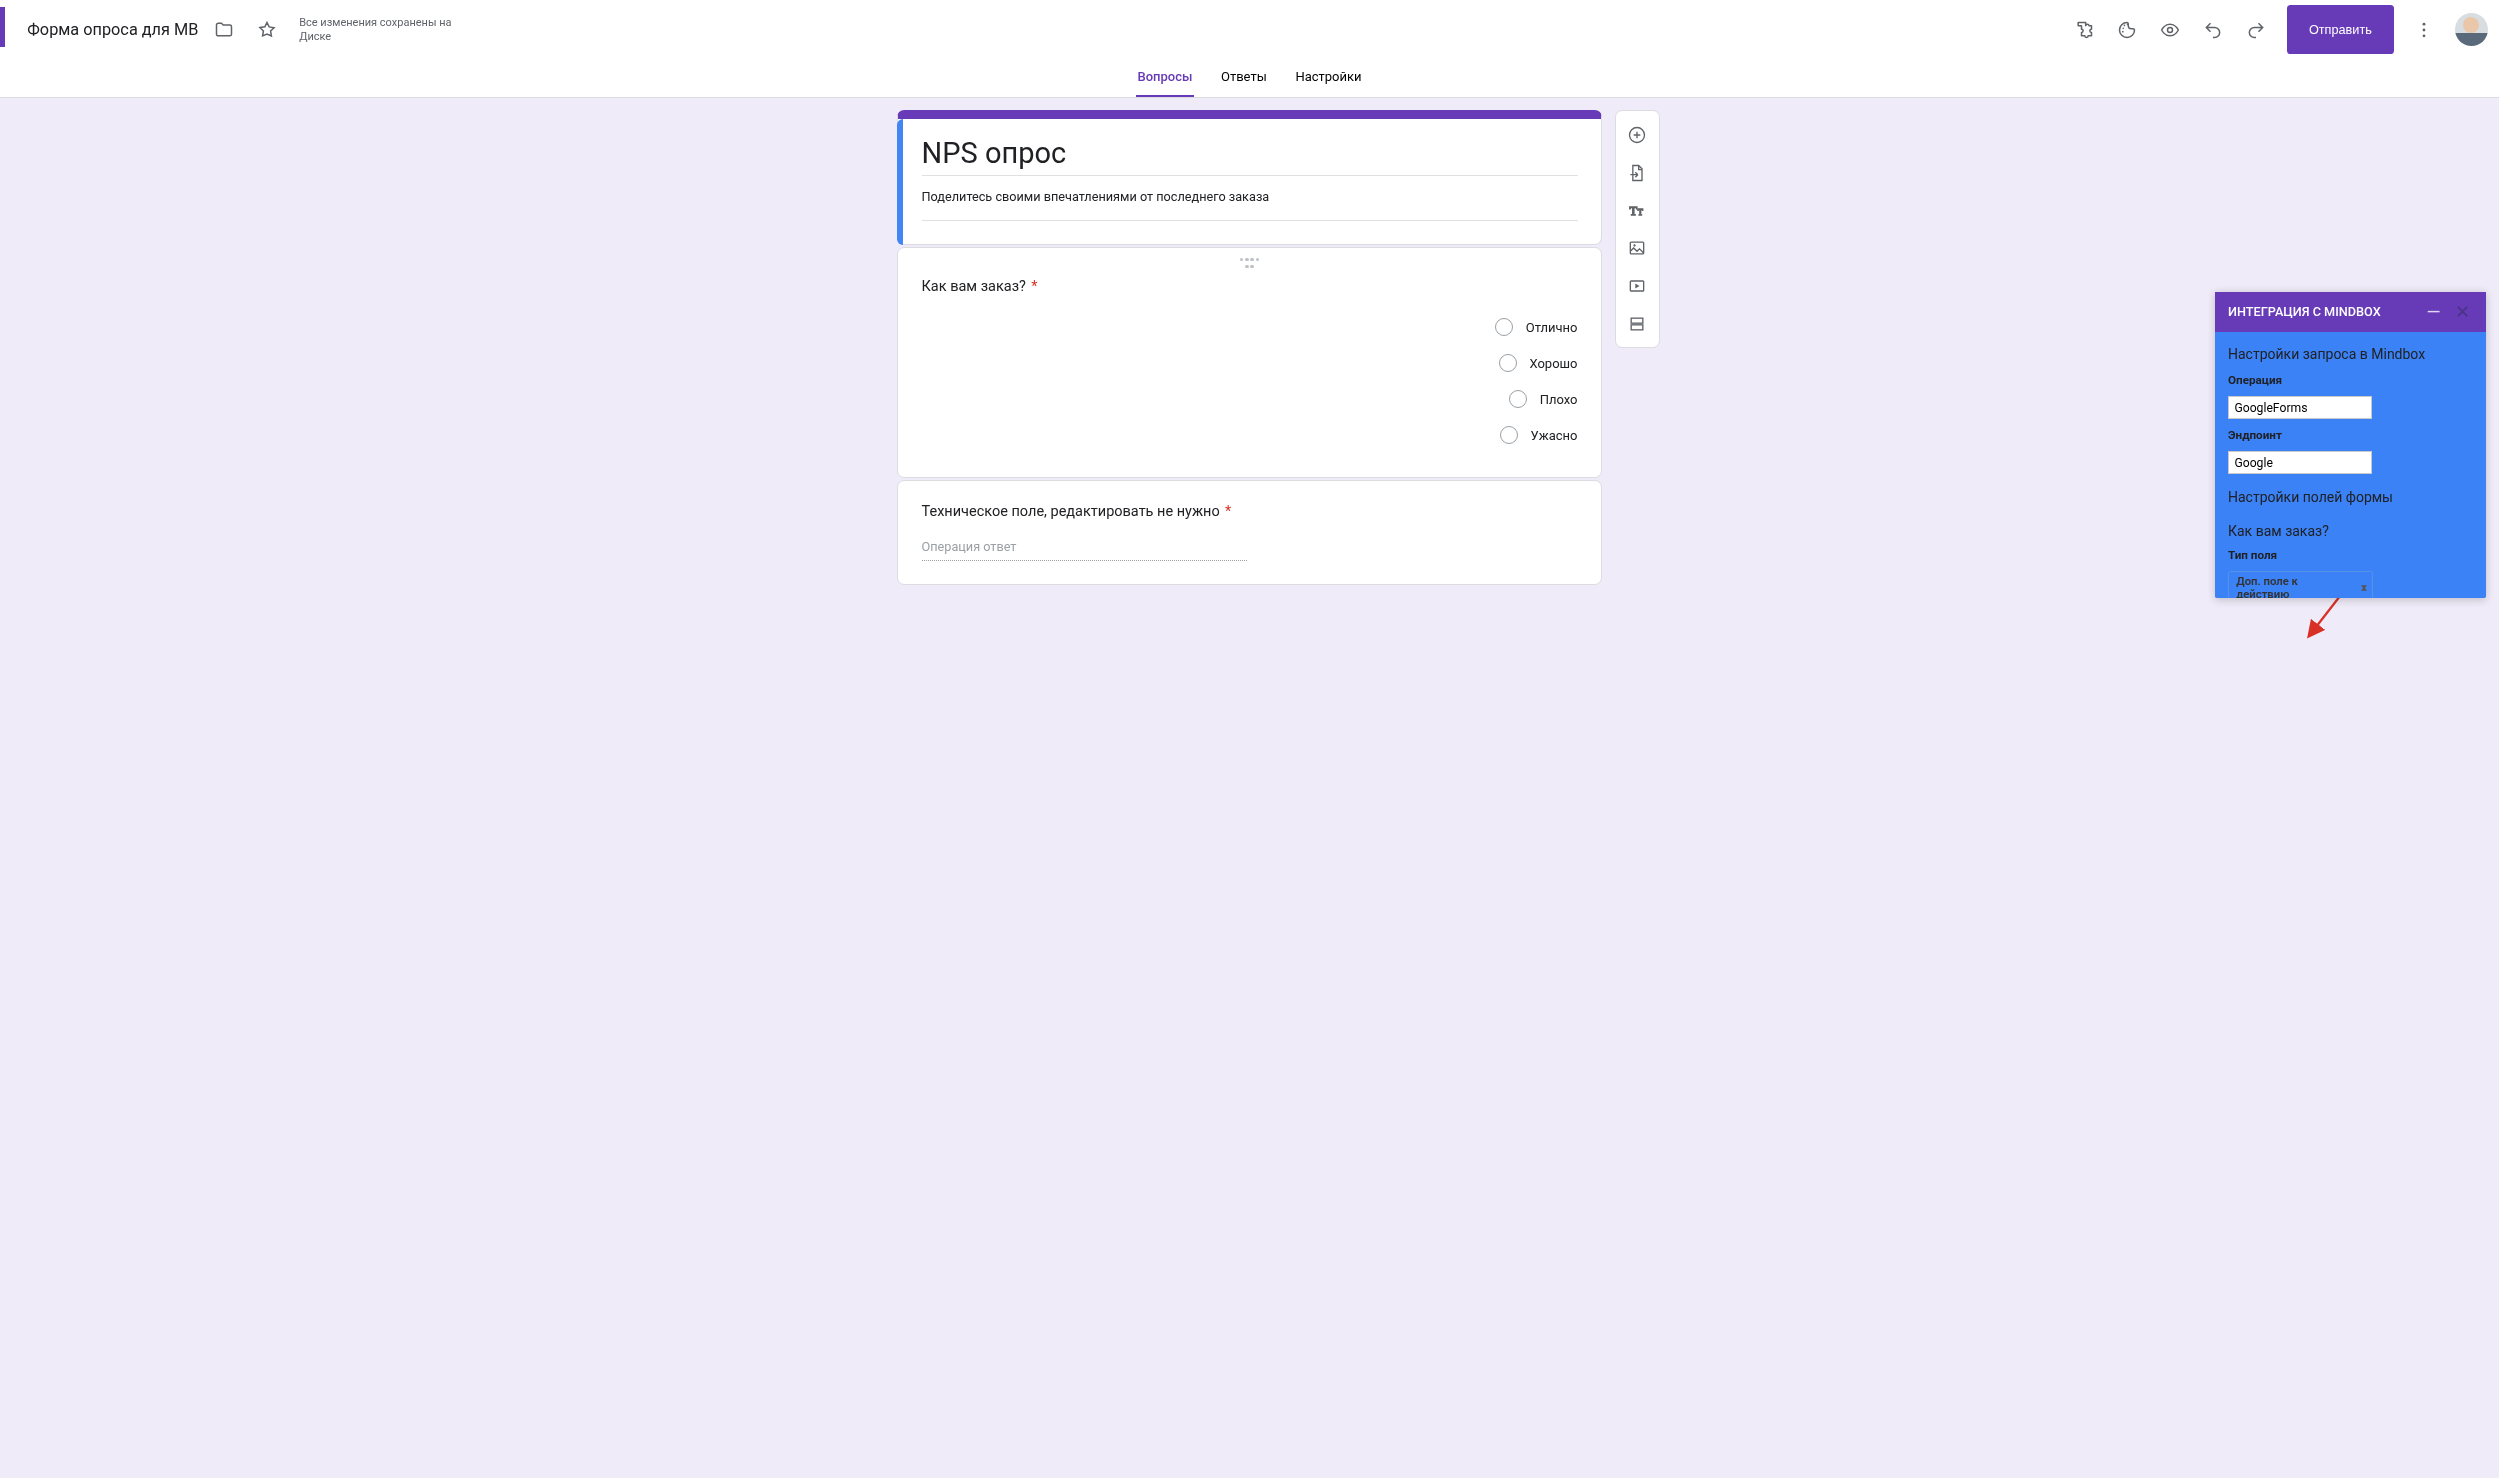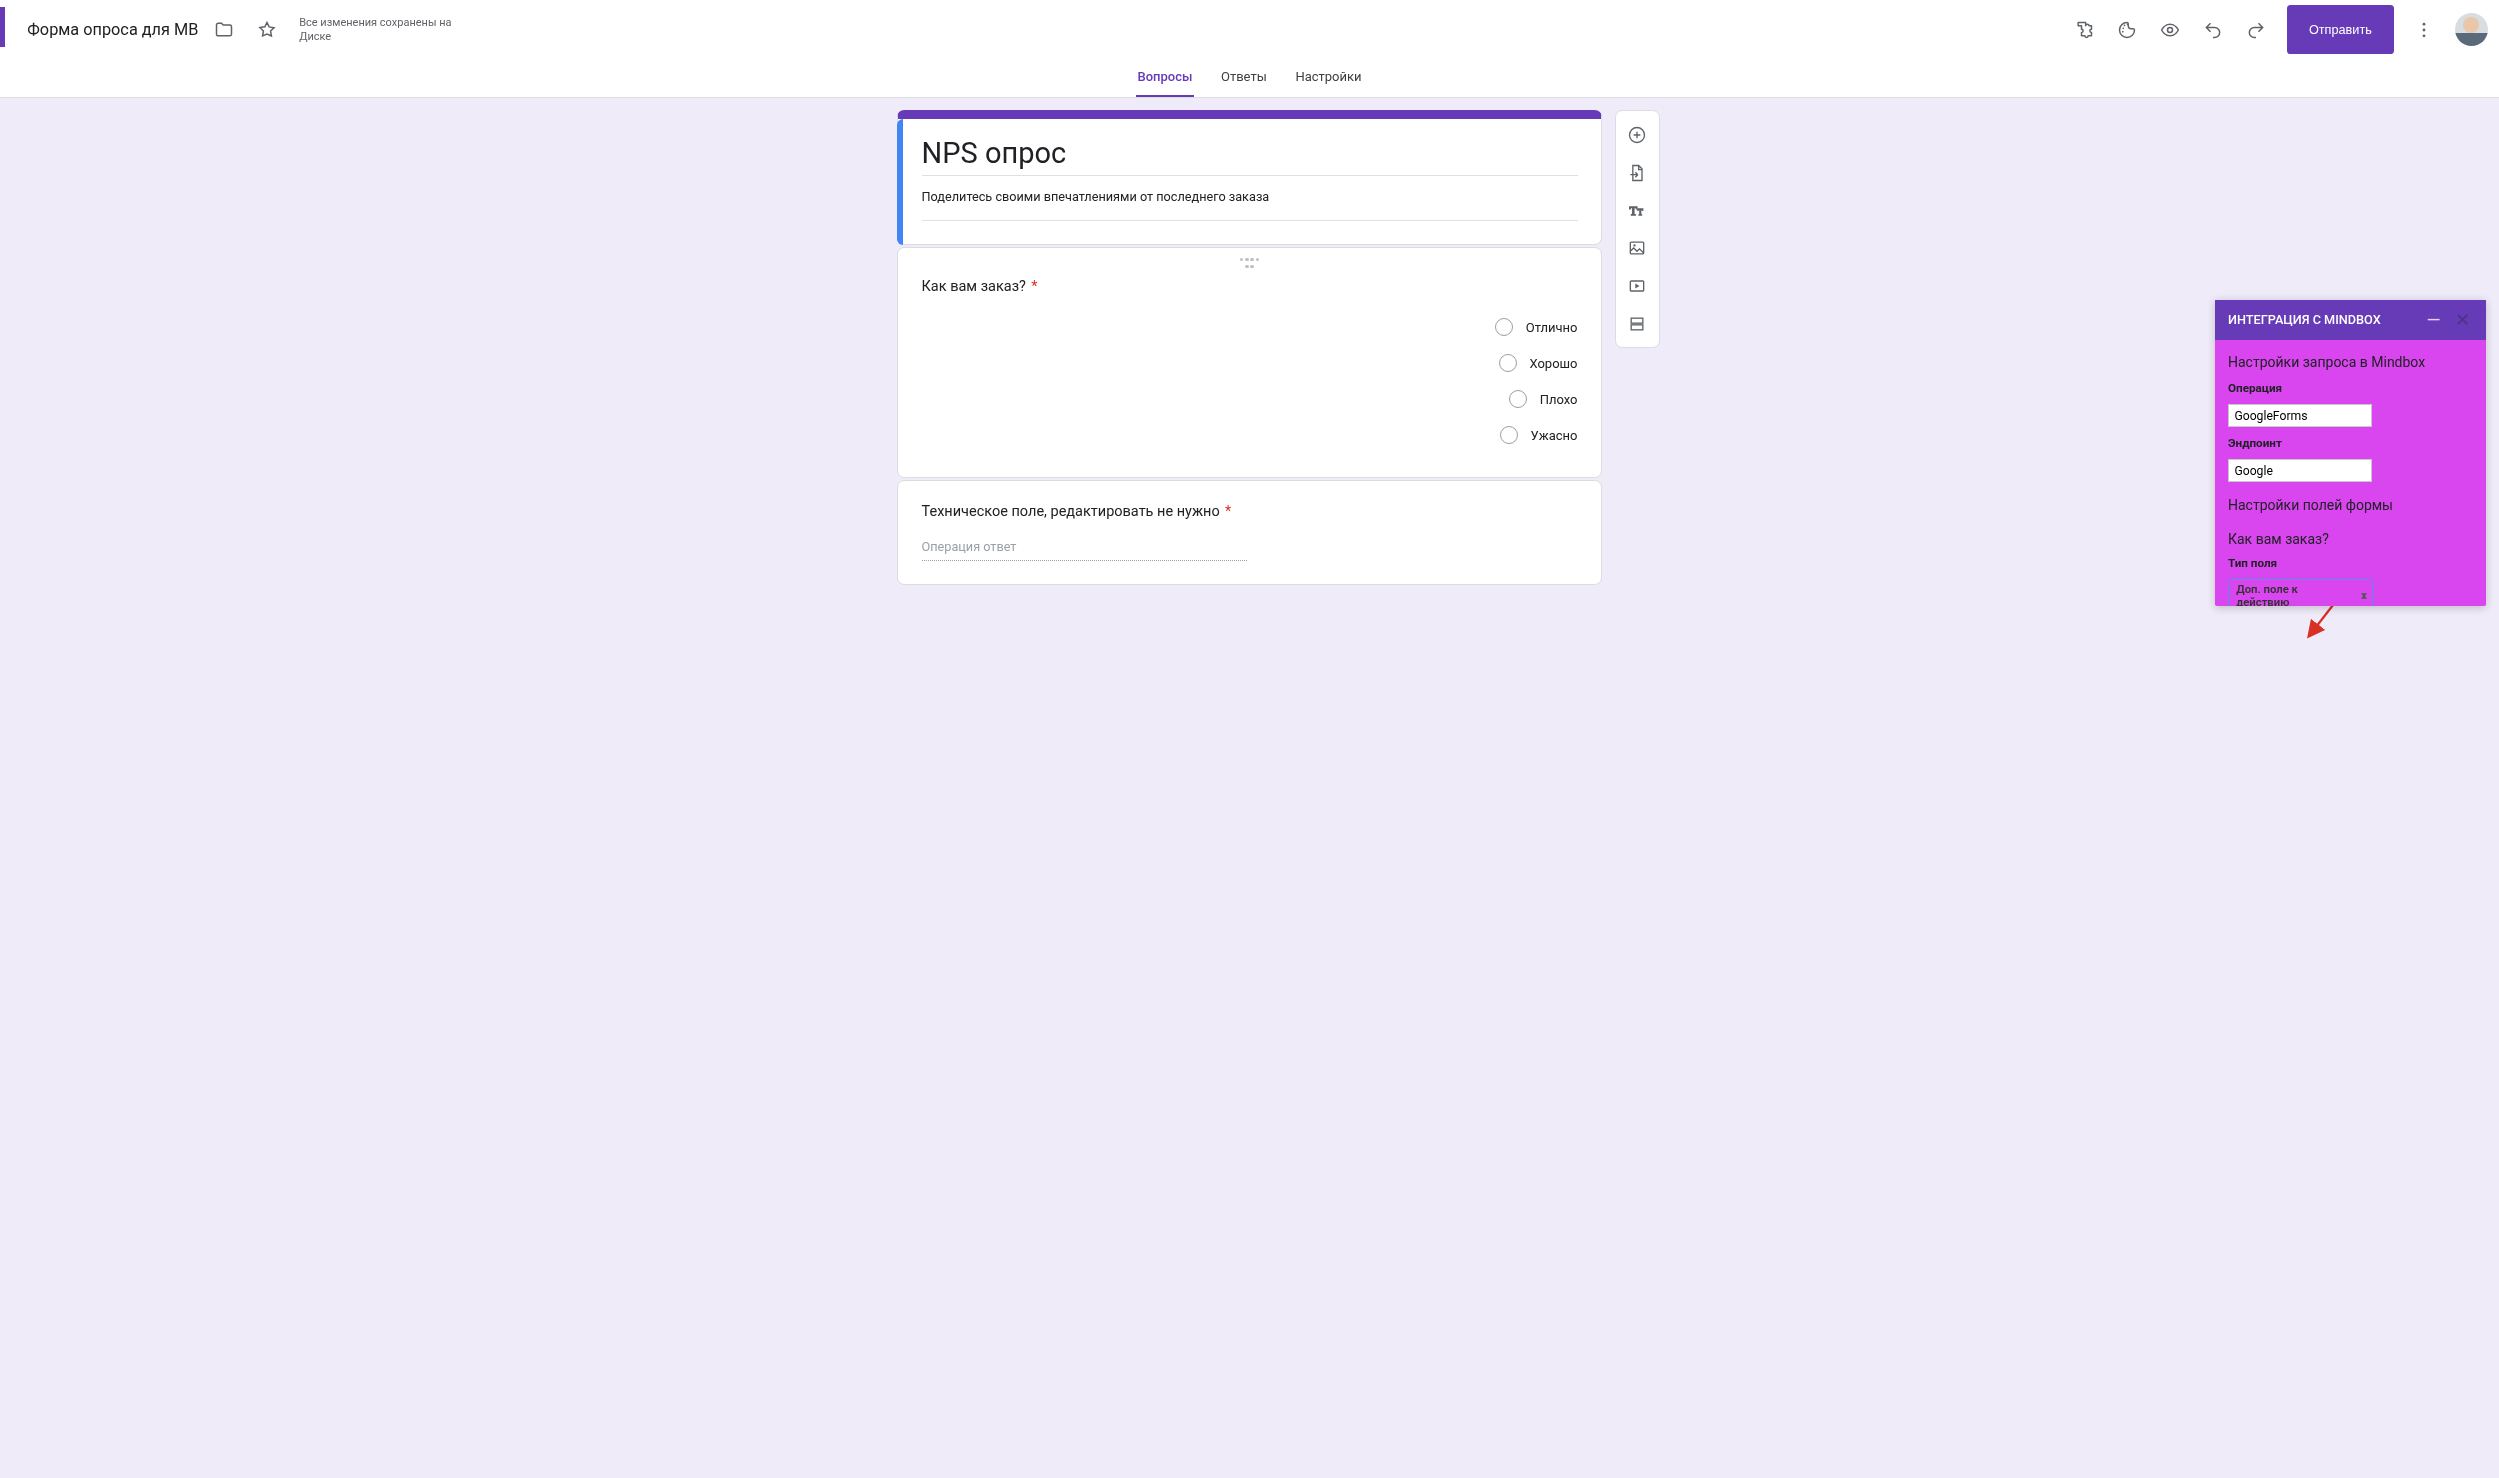--- a/index.html
+++ b/index.html
@@ -87,21 +87,21 @@
   
   .tabs {
     display: flex;
     justify-content: center;
     gap: 25px;
     padding: 5.4px 0 0 0;
   }
   .tab {
     padding: 9px 1.8px 11px;
     font-size: 13px;
-    color: #404040;
+    color: #000000;
     cursor: pointer;
     border-bottom: 2.7px solid transparent;
   }
   .tab.active {
     color: #673ab7;
     font-weight: 500;
     border-bottom-color: #673ab7;
   }
 
   
@@ -218,23 +218,23 @@
     color: #5f6368;
     cursor: pointer;
     border-radius:3.6px;
   }
   .ft-btn svg { width: 20px; height: 20px; fill: none; stroke: currentColor; stroke-width:1.6; }
 
   
   .side-panel {
     position: absolute;
     right: 12.7px;
-    top: 202px;
+    top: 194px;
     width: 271px;
-    background: #d946ef;
+    background: #3b82f6;
     box-shadow: 0 1.8px 9px rgba(0,0,0,.2);
     border-radius: 1.8px;
     display: flex;
     flex-direction: column;
     max-height: calc(100% - 217px);
   }
   .sp-header {
     background: #673ab7;
     color: #fff;
     padding: 9px 12.7px;

